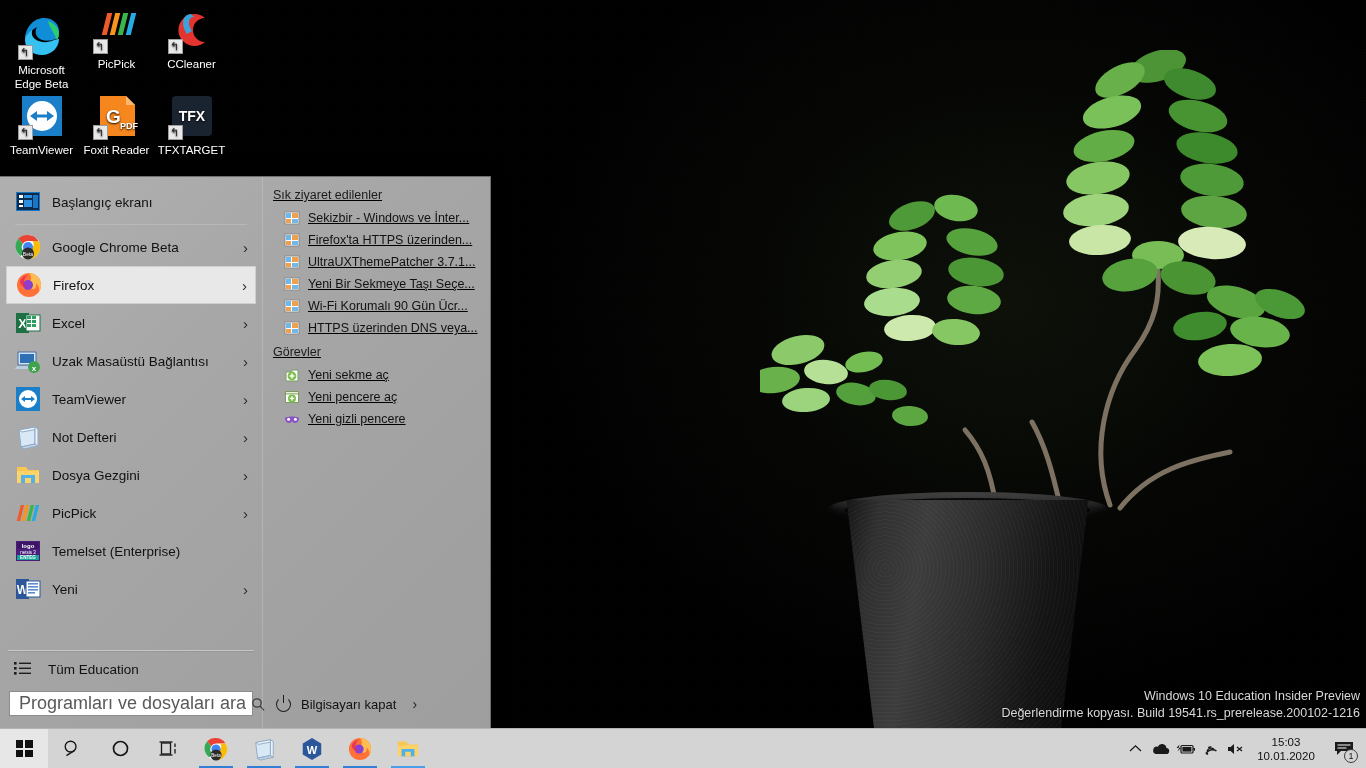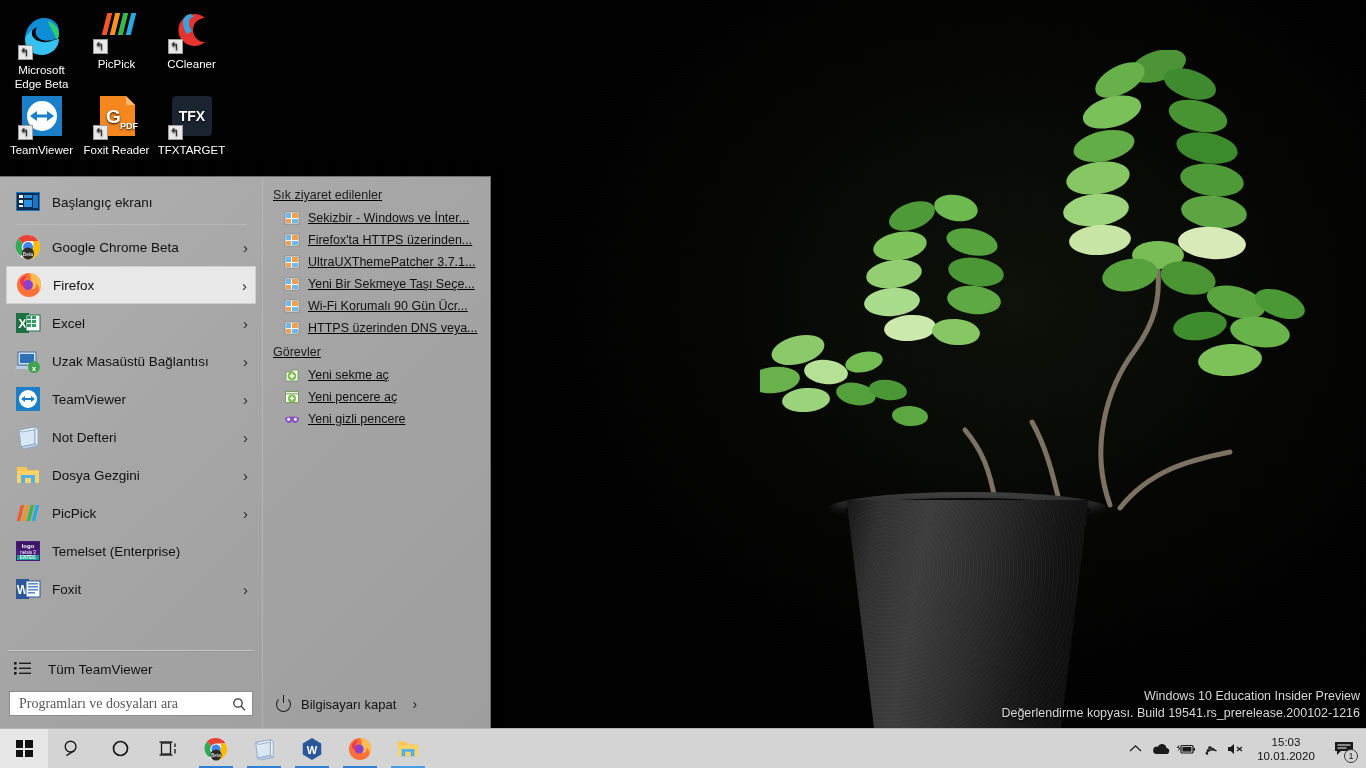--- a/index.html
+++ b/index.html
@@ -107,22 +107,22 @@
   .allprogs-sep{ height:1px; background:rgba(255,255,255,.40); margin:0 8px; box-shadow:0 1px 0 rgba(0,0,0,.08); }
   .allprogs{
     height:36px; display:flex; align-items:center; gap:16px;
     padding:0 14px; font-size:13.5px; color:#111;
   }
   .searchbox{
     margin:4px 9px 12px 9px; height:25px; background:#fff; border:1px solid #8d8d8d;
     display:flex; align-items:center; padding:0 6px 0 9px;
   }
   .searchbox input{
-    border:none; outline:none; flex:1; font-size:14px;
-    font-family:Liberation Serif, serif; color:#4d7c0f; background:transparent;
+    border:none; outline:none; flex:1; font-size:18px;
+    font-family:Liberation Sans, sans-serif; color:#4d7c0f; background:transparent;
   }
   .searchbox input::placeholder{ color:#595959; }
 
   
   .jl-header{ font-size:12.5px; color:#1b1b1b; padding:0 0 5px 11px; }
   .jl-item{
     height:22px; display:flex; align-items:center; gap:8px;
     padding-left:22px; font-size:12.5px; color:#121212; white-space:nowrap; cursor:default;
   }
   .jl-item .ico{ width:16px; height:16px; flex:0 0 16px; position:relative; }
@@ -485,41 +485,41 @@
             <text x="7.5" y="18" text-anchor="middle" font-family="Liberation Sans, sans-serif" font-size="12" font-weight="bold" fill="#fff">W</text>
             <rect x="11" y="5" width="14" height="16" fill="#fff" stroke="#2b579a"></rect>
             <g fill="#5b8cd0">
               <rect x="13" y="7" width="10" height="1.6"></rect>
                 <rect x="13" y="10" width="10" height="1.6"></rect>
               <rect x="13" y="13" width="10" height="1.6"></rect>
                 <rect x="13" y="16" width="7" height="1.6"></rect>
             </g>
           </svg>
         </span>
-        <span class="lbl">Foxit</span>
+        <span class="lbl">Yeni</span>
         <span class="chev">›</span>
       </div>
     </div>
 
     <div class="allprogs-wrap">
       <div class="allprogs-sep"></div>
       <div class="allprogs">
         <span>
           <svg width="18" height="16" viewBox="0 0 18 16">
             <g fill="#1d1d1d">
               <rect x="0" y="1" width="2.6" height="2.6"></rect>
                 <rect x="5" y="1.6" width="12" height="1.4"></rect>
               <rect x="0" y="6" width="2.6" height="2.6"></rect>
                 <rect x="5" y="6.6" width="12" height="1.4"></rect>
               <rect x="0" y="11" width="2.6" height="2.6"></rect>
                 <rect x="5" y="11.6" width="12" height="1.4"></rect>
             </g>
           </svg>
         </span>
-        <span>Tüm TeamViewer</span>
+        <span>Tüm Education</span>
       </div>
       <div class="searchbox">
         <input type="text" placeholder="Programları ve dosyaları ara" style="">
         <span>
           <svg width="14" height="14" viewBox="0 0 14 14">
             <circle cx="6" cy="6" r="4.2" fill="none" stroke="#3c3c3c" stroke-width="1.3"></circle>
             <line x1="9" y1="9" x2="13" y2="13.4" stroke="#3c3c3c" stroke-width="1.3"></line>
           </svg>
         </span>
       </div>

